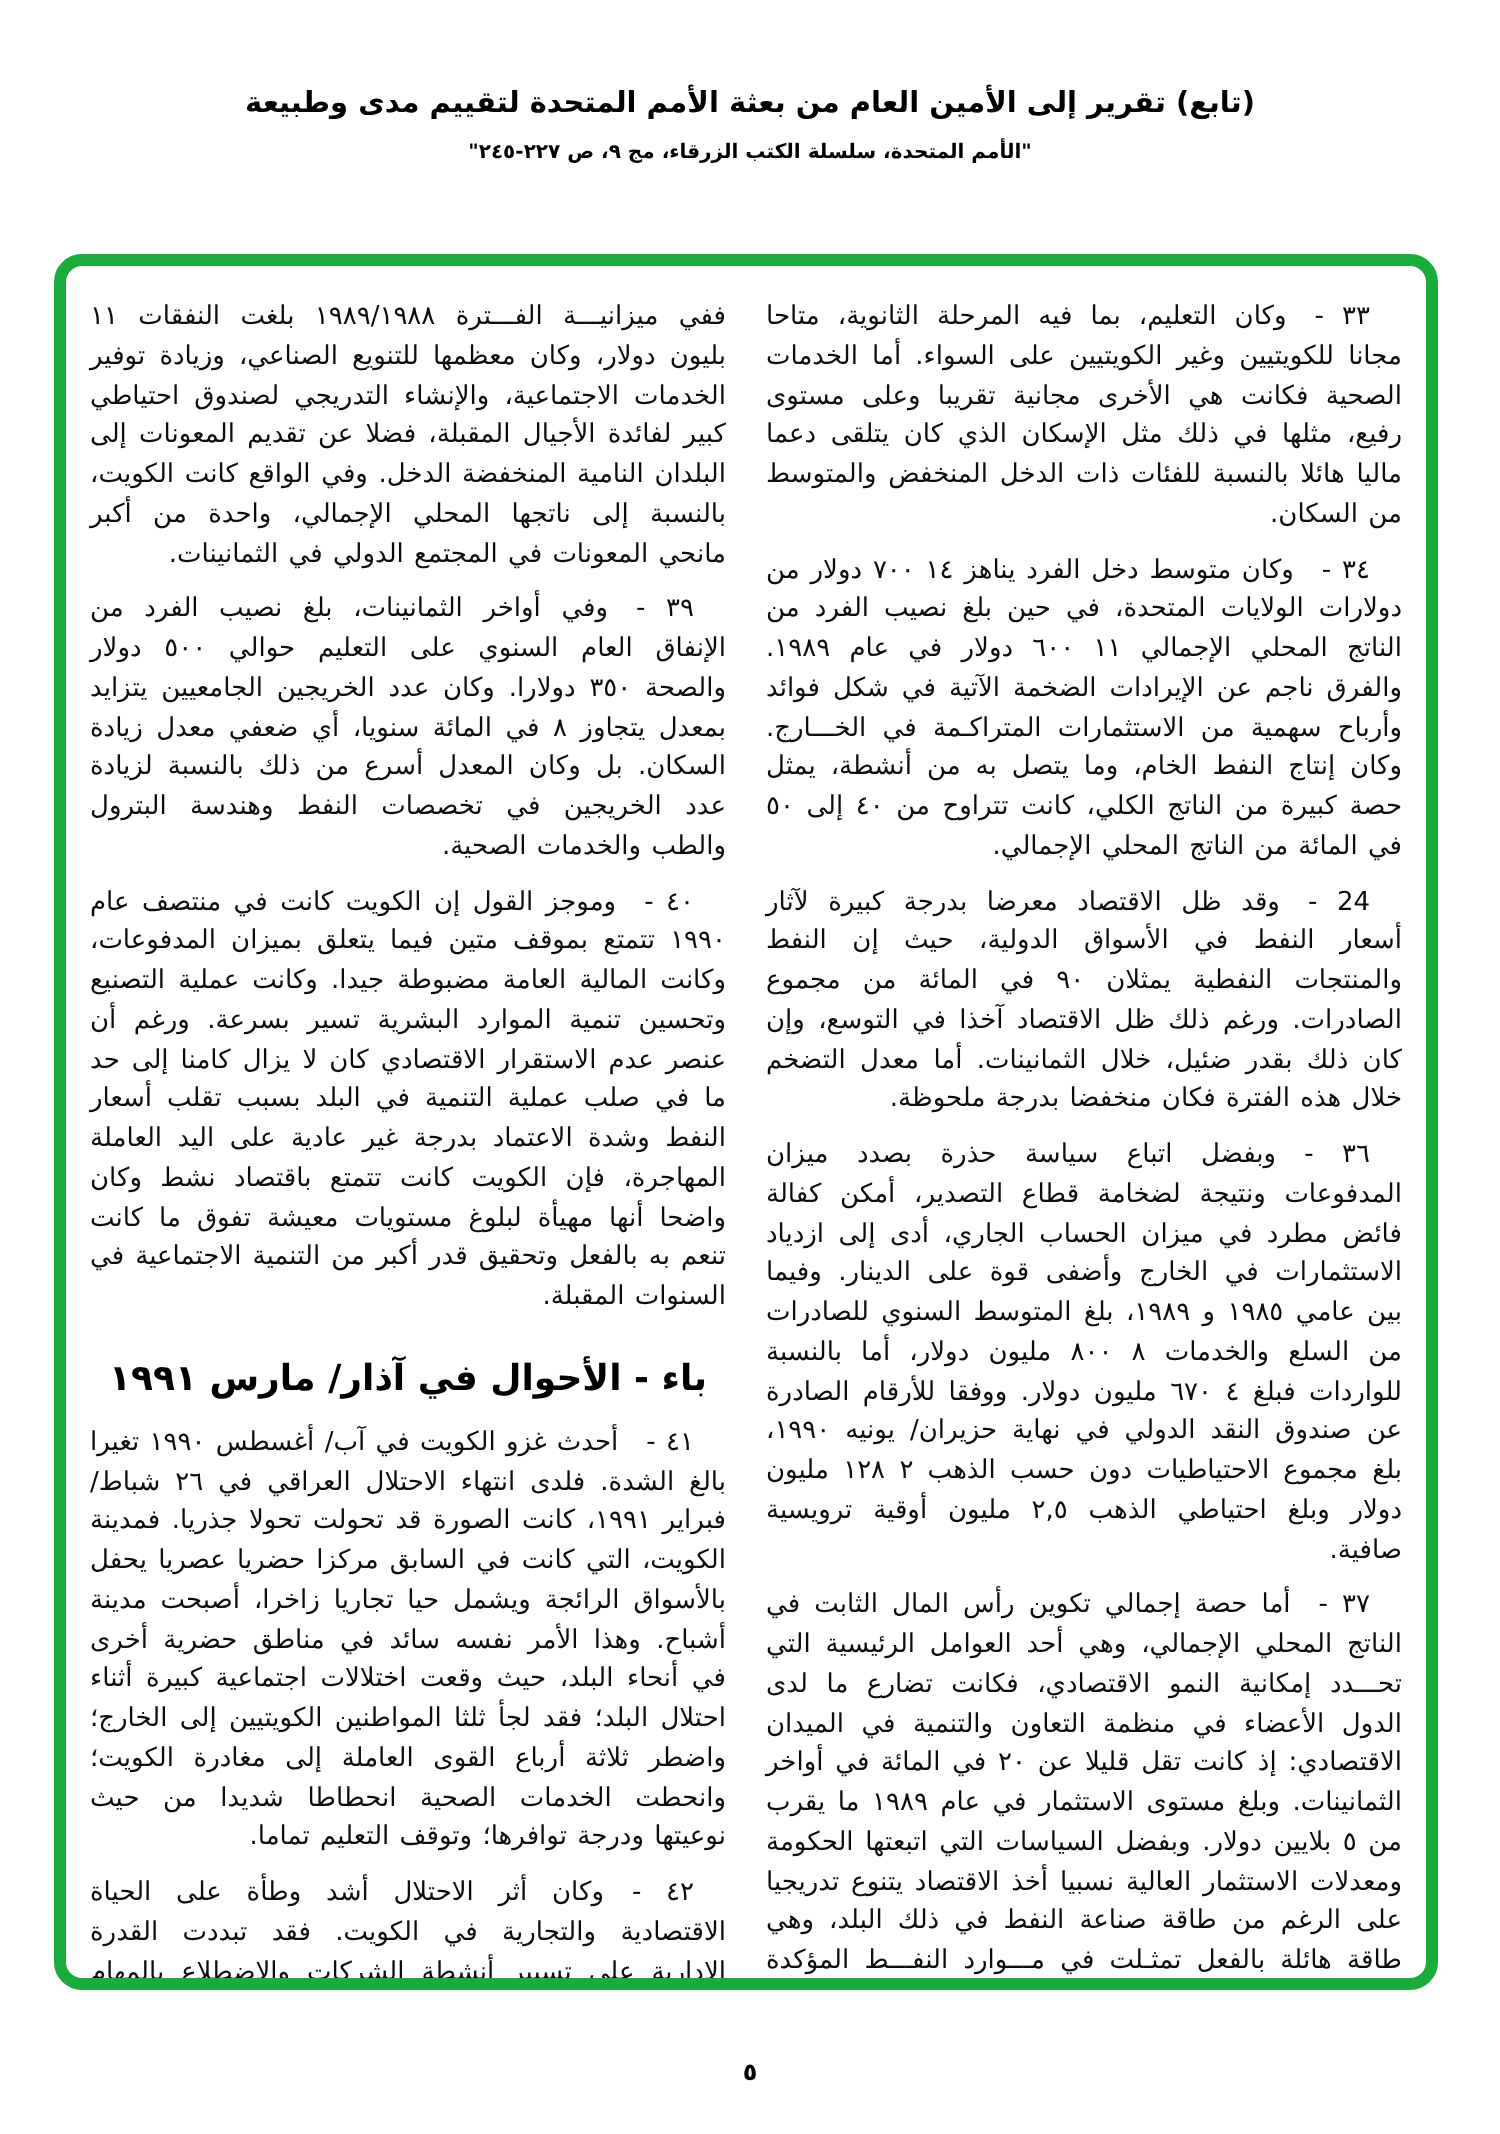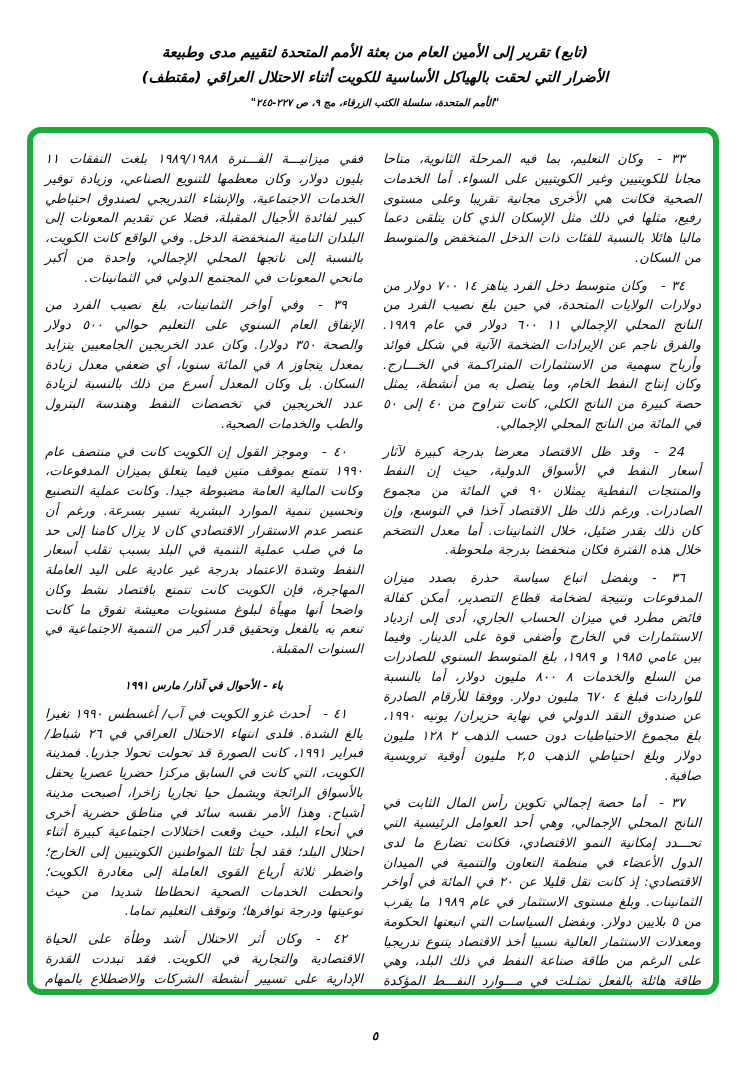--- a/index.html
+++ b/index.html
@@ -1,49 +1,48 @@
 <!DOCTYPE html>
 <html lang="ar" dir="rtl"><head>
 <meta charset="utf-8">
 <style>
   html,body{margin:0;padding:0;}
   body{
     width:750px;height:1067px;background:#ffffff;color:#111;
     font-family:"DejaVu Sans",sans-serif;overflow:hidden;
   }
-  .page{width:750px;height:1067px;position:relative;direction:rtl;font-style:italic;}
+  .page{width:750px;height:1067px;position:relative;direction:rtl;}
   header{padding-top:40px;text-align:center;}
   .title{font-weight:bold;font-size:14.5px;line-height:1.75;color:#000;}
   .source{font-weight:bold;font-size:10px;margin-top:6px;color:#000;letter-spacing:0.2px;}
   .green-box{
     position:absolute;top:127px;left:27px;right:31px;height:868px;
     border:6px solid #1baa3c;border-radius:14px;box-sizing:border-box;
     padding:16px 12px 0 12px;display:flex;gap:20px;overflow:hidden;background:#fff;
   }
   .col{flex:1 1 0;min-width:0;}
   .para{
     font-size:13px;line-height:1.52;text-align:justify;margin:0 0 8px 0;
     word-spacing:1px;color:#0d0d0d;
   }
   .para.numbered{text-indent:16px;}
   .pnum{white-space:nowrap;margin-left:14px;}
   .heading{
-    font-weight:bold;text-align:center;font-size:11px;margin:20px 0 12px 0;color:#000;
+    font-weight:bold;text-align:center;font-size:18px;margin:20px 0 12px 0;color:#000;
   }
   footer{position:absolute;bottom:24px;left:0;right:0;text-align:center;}
   .pageno{font-size:12px;font-weight:bold;color:#000;}
 </style>
 </head>
 <body>
 
 <div class="page">
 
   <header>
     <div class="title">(تابع) تقرير إلى الأمين العام من بعثة الأمم المتحدة لتقييم مدى وطبيعة</div>
-    <div class="title">الأضرار التي لحقت بالهياكل الأساسية للكويت أثناء الاحتلال العراقي (مقتطف)</div>
     <div class="source">"الأمم المتحدة، سلسلة الكتب الزرقاء، مج ٩، ص ٢٢٧-٢٤٥"</div>
   </header>
 
   <main class="green-box" style="border-color: rgb(27, 170, 60);">
 
     <section class="col">
       <p class="para numbered"><span class="pnum">٣٣ -</span><span>وكان التعليم، بما فيه المرحلة الثانوية، متاحا مجانا للكويتيين وغير الكويتيين على السواء. أما الخدمات الصحية فكانت هي الأخرى مجانية تقريبا وعلى مستوى رفيع، مثلها في ذلك مثل الإسكان الذي كان يتلقى دعما ماليا هائلا بالنسبة للفئات ذات الدخل المنخفض والمتوسط من السكان.</span></p>
       <p class="para numbered"><span class="pnum">٣٤ -</span><span>وكان متوسط دخل الفرد يناهز ١٤ ٧٠٠ دولار من دولارات الولايات المتحدة، في حين بلغ نصيب الفرد من الناتج المحلي الإجمالي ١١ ٦٠٠ دولار في عام ١٩٨٩. والفرق ناجم عن الإيرادات الضخمة الآتية في شكل فوائد وأرباح سهمية من الاستثمارات المتراكـمة في الخـــارج. وكان إنتاج النفط الخام، وما يتصل به من أنشطة، يمثل حصة كبيرة من الناتج الكلي، كانت تتراوح من ٤٠ إلى ٥٠ في المائة من الناتج المحلي الإجمالي.</span></p>
       <p class="para numbered"><span class="pnum">24 -</span><span>وقد ظل الاقتصاد معرضا بدرجة كبيرة لآثار أسعار النفط في الأسواق الدولية، حيث إن النفط والمنتجات النفطية يمثلان ٩٠ في المائة من مجموع الصادرات. ورغم ذلك ظل الاقتصاد آخذا في التوسع، وإن كان ذلك بقدر ضئيل، خلال الثمانينات. أما معدل التضخم خلال هذه الفترة فكان منخفضا بدرجة ملحوظة.</span></p>
       <p class="para numbered"><span class="pnum">٣٦ -</span><span>وبفضل اتباع سياسة حذرة بصدد ميزان المدفوعات ونتيجة لضخامة قطاع التصدير، أمكن كفالة فائض مطرد في ميزان الحساب الجاري، أدى إلى ازدياد الاستثمارات في الخارج وأضفى قوة على الدينار. وفيما بين عامي ١٩٨٥ و ١٩٨٩، بلغ المتوسط السنوي للصادرات من السلع والخدمات ٨ ٨٠٠ مليون دولار، أما بالنسبة للواردات فبلغ ٤ ٦٧٠ مليون دولار. ووفقا للأرقام الصادرة عن صندوق النقد الدولي في نهاية حزيران/ يونيه ١٩٩٠، بلغ مجموع الاحتياطيات دون حسب الذهب ٢ ١٢٨ مليون دولار وبلغ احتياطي الذهب ٢,٥ مليون أوقية ترويسية صافية.</span></p>

